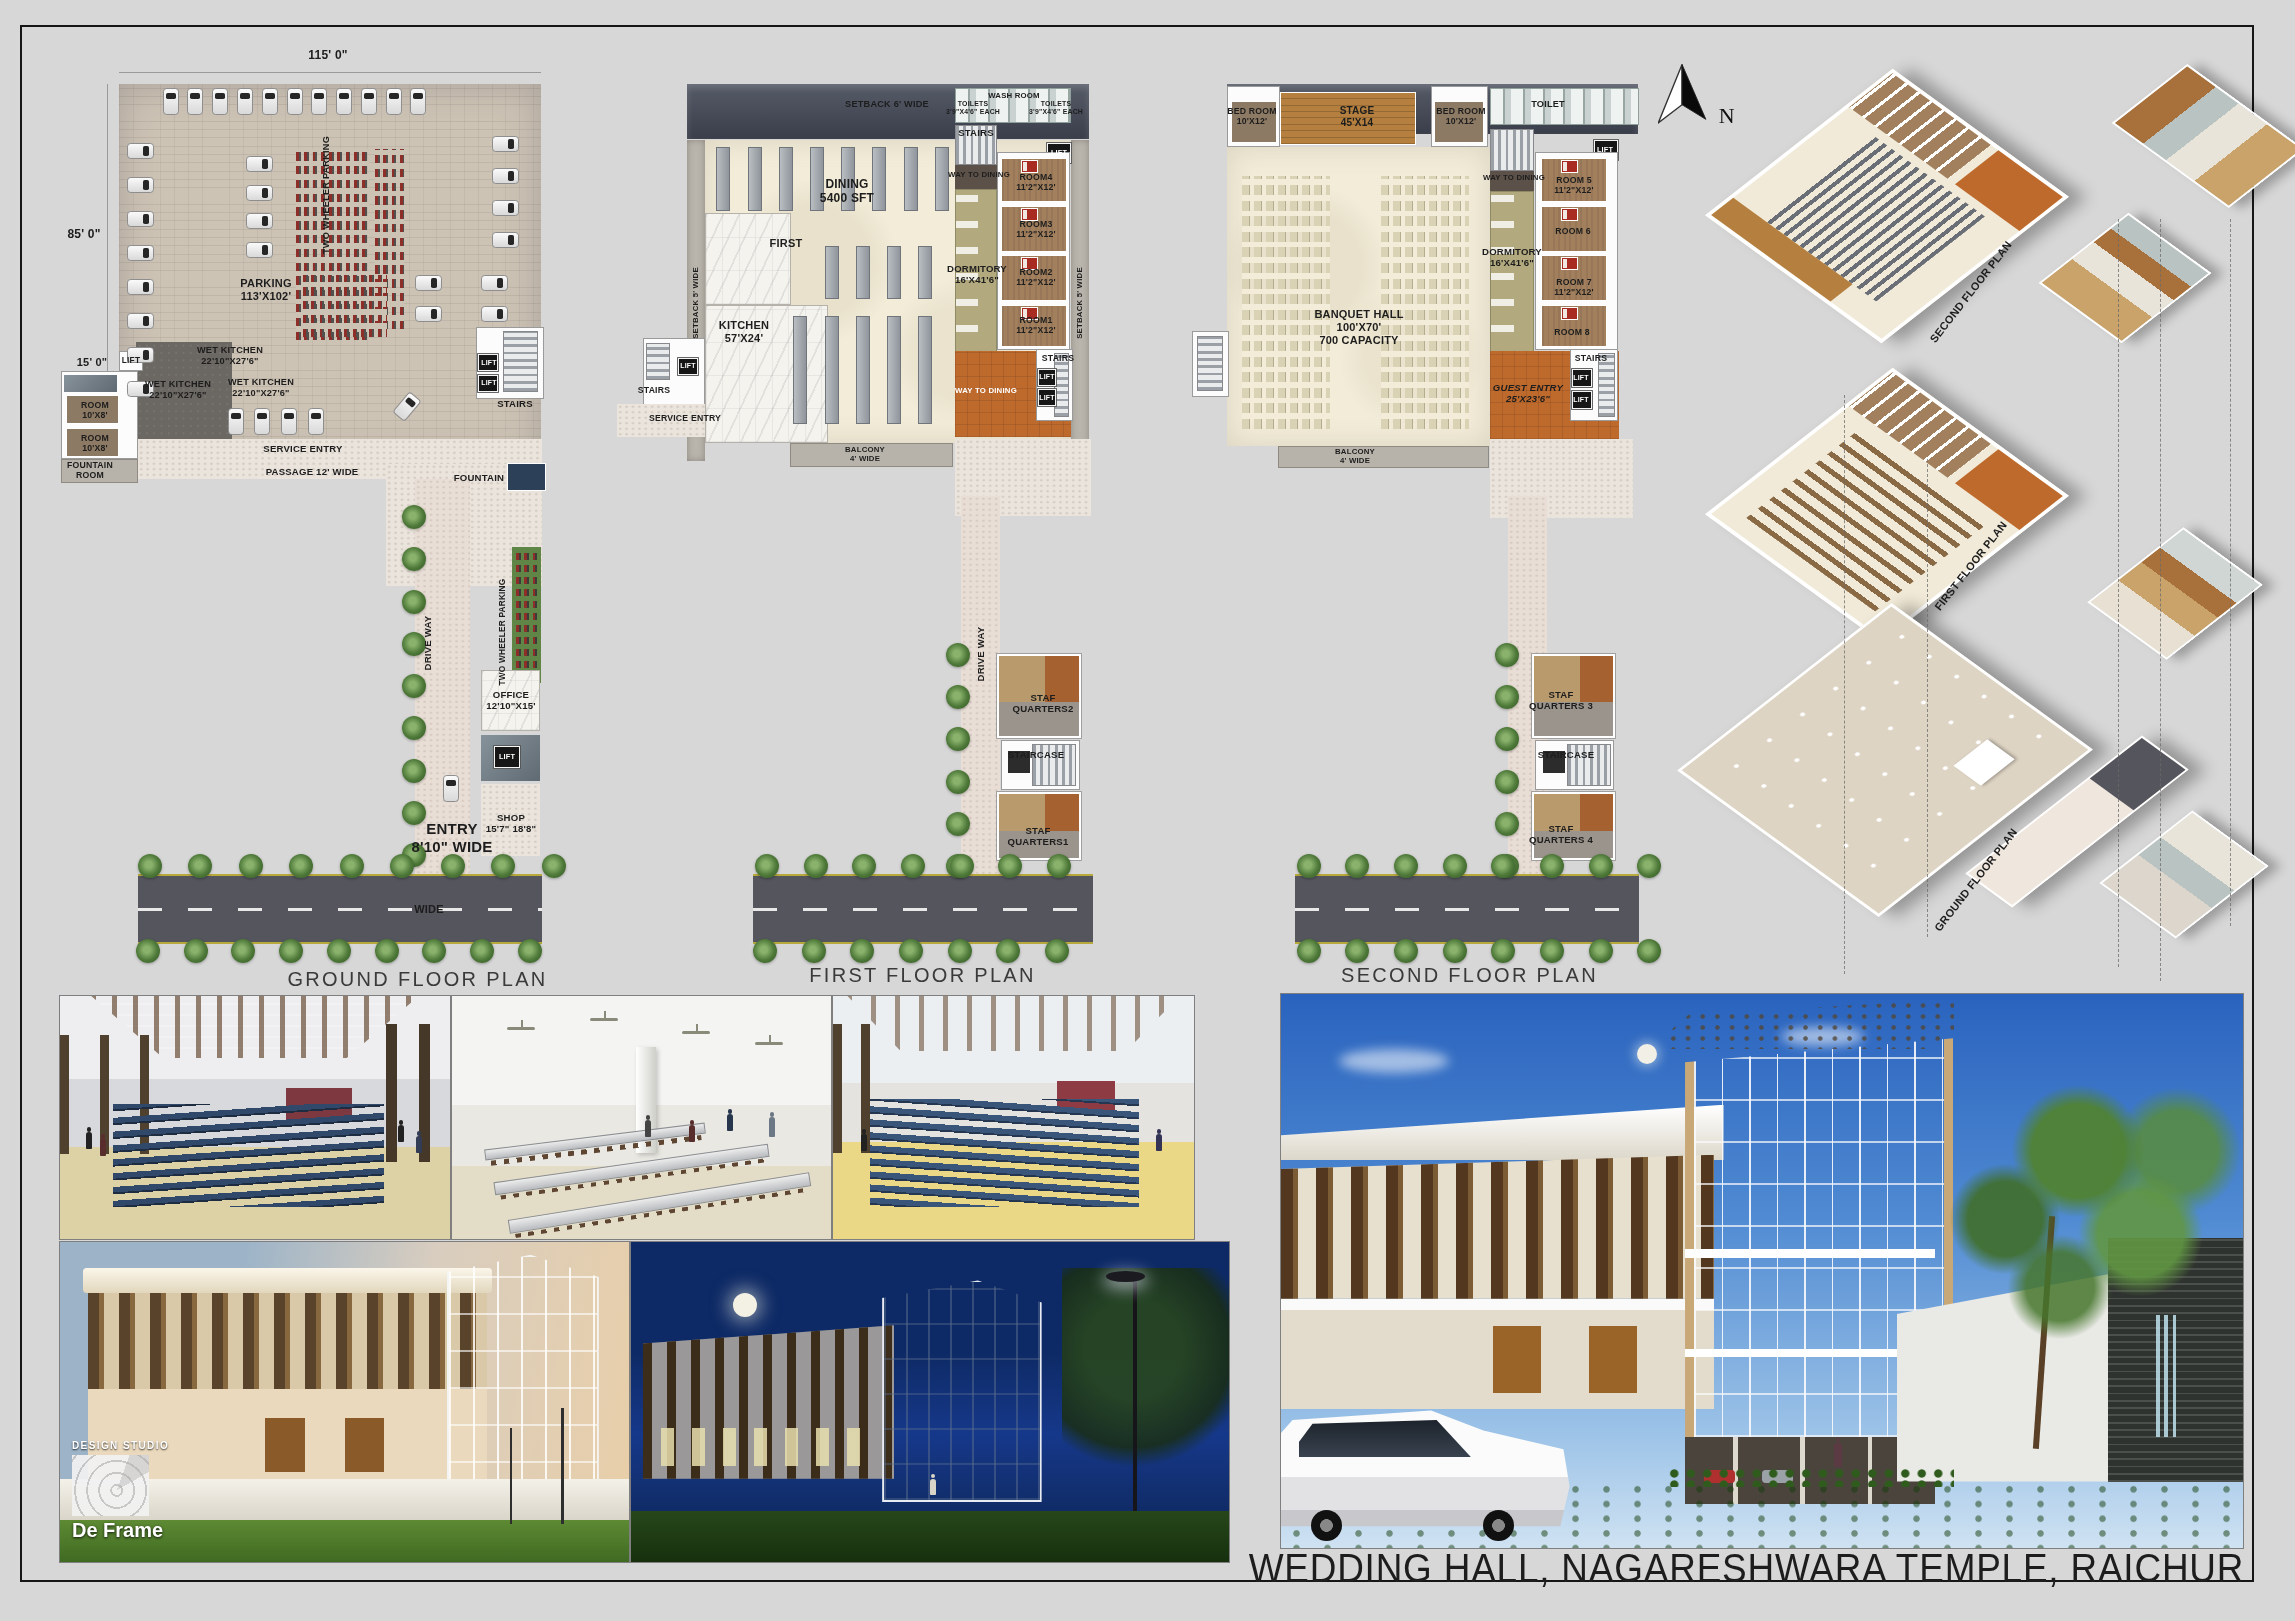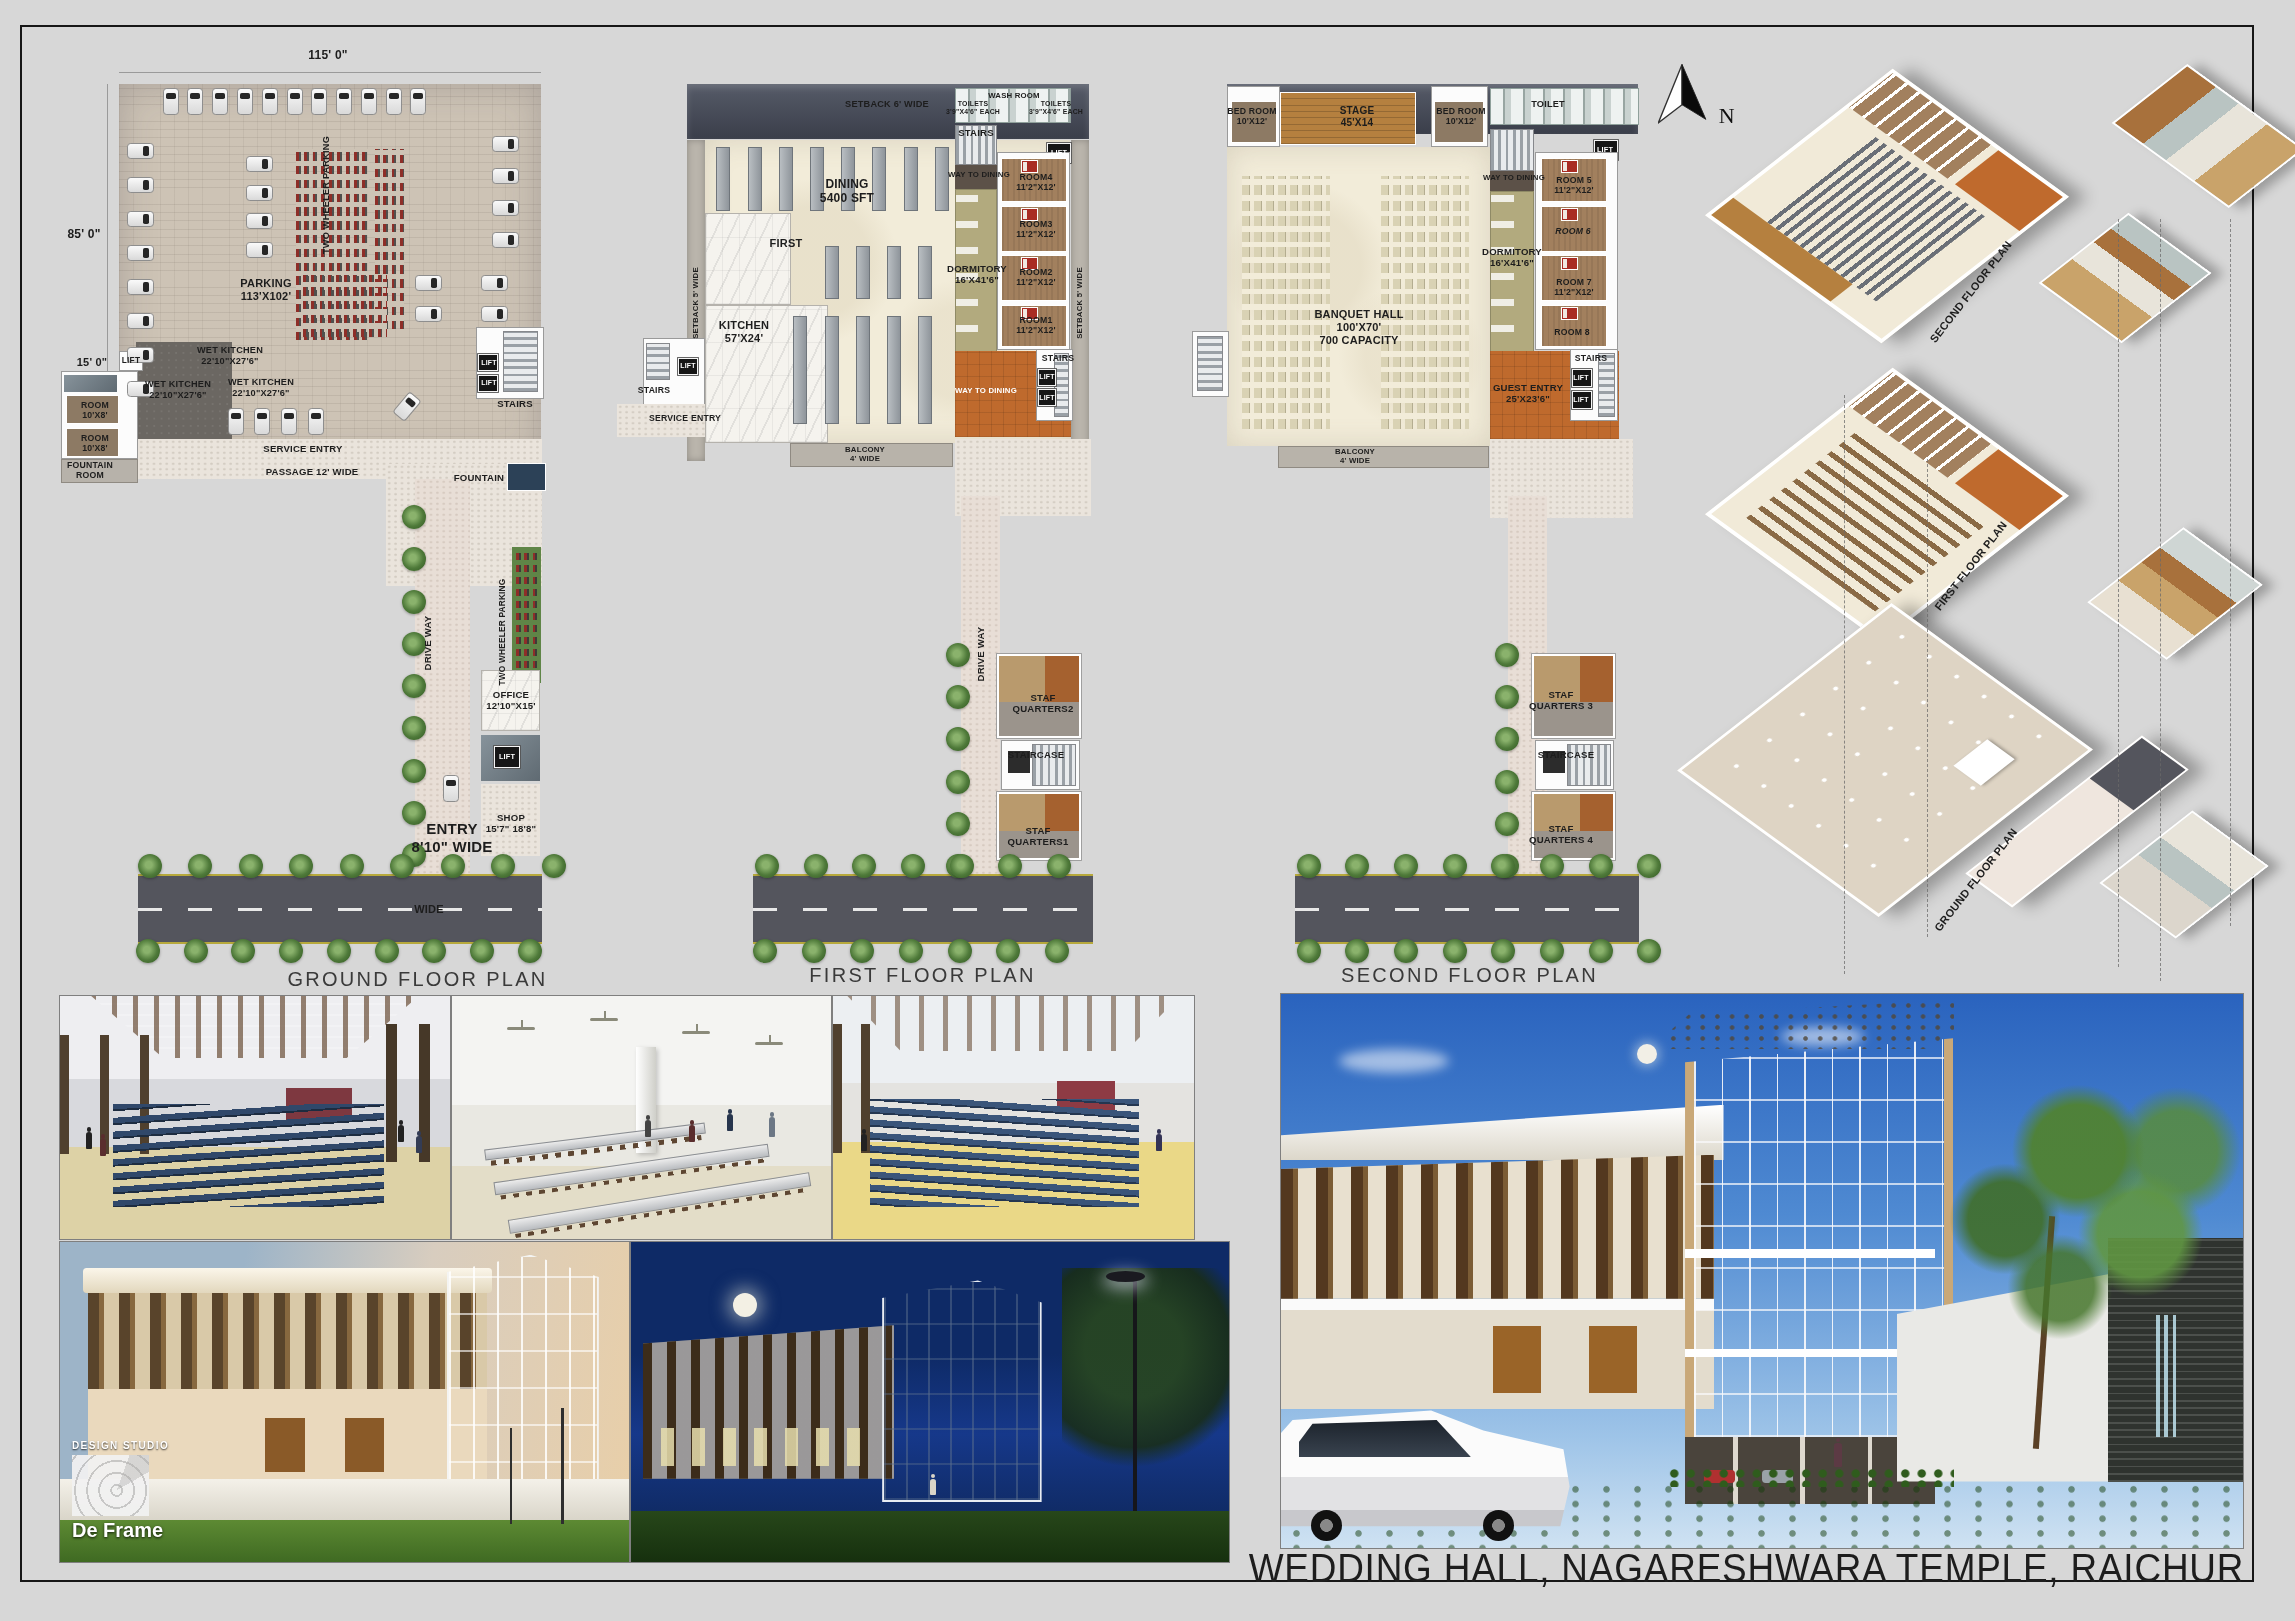--- a/index.html
+++ b/index.html
@@ -540,33 +540,33 @@
 10'X12'</div>
       <div class="plabel" style="left: 1357px; top: 117px; font-size: 10px; transform: translate(-50%, -50%);">STAGE
 45'X14</div>
       <div class="plabel" style="left: 1461px; top: 116px; font-size: 8.7px; transform: translate(-50%, -50%);">BED ROOM
 10'X12'</div>
       <div class="plabel" style="left: 1548px; top: 104px; font-size: 9.2px; transform: translate(-50%, -50%);">TOILET</div>
       <div class="plabel" style="left: 1605px; top: 150px; font-size: 7.3px; color: rgb(255, 255, 255); transform: translate(-50%, -50%);">LIFT</div>
       <div class="plabel" style="left: 1514px; top: 178px; font-size: 7.8px; transform: translate(-50%, -50%);">WAY TO DINING</div>
       <div class="plabel" style="left: 1574px; top: 185px; font-size: 8.7px; transform: translate(-50%, -50%);">ROOM 5
 11'2"X12'</div>
-      <div class="plabel" style="left: 1573px; top: 231px; font-size: 8.7px; transform: translate(-50%, -50%); font-style: italic;">ROOM 6</div>
+      <div class="plabel" style="left: 1573px; top: 231px; font-size: 8.7px; transform: translate(-50%, -50%);">ROOM 6</div>
       <div class="plabel" style="left: 1512px; top: 257px; font-size: 9.6px; transform: translate(-50%, -50%);">DORMITORY
 16'X41'6"</div>
       <div class="plabel" style="left: 1574px; top: 287px; font-size: 8.7px; transform: translate(-50%, -50%);">ROOM 7
 11'2"X12'</div>
       <div class="plabel" style="left: 1359px; top: 327px; font-size: 11px; transform: translate(-50%, -50%);">BANQUET HALL
 100'X70'
 700 CAPACITY</div>
       <div class="plabel" style="left: 1572px; top: 332px; font-size: 8.7px; transform: translate(-50%, -50%);">ROOM 8</div>
       <div class="plabel" style="left: 1591px; top: 358px; font-size: 8.7px; transform: translate(-50%, -50%);">STAIRS</div>
       <div class="plabel" style="left: 1581px; top: 378px; font-size: 6.9px; color: rgb(255, 255, 255); transform: translate(-50%, -50%);">LIFT</div>
       <div class="plabel" style="left: 1581px; top: 400px; font-size: 6.9px; color: rgb(255, 255, 255); transform: translate(-50%, -50%);">LIFT</div>
-      <div class="plabel" style="left: 1528px; top: 393px; font-size: 9.6px; transform: translate(-50%, -50%);">GUEST ENTRY
+      <div class="plabel" style="left: 1528px; top: 393px; font-size: 9.6px; transform: translate(-50%, -50%); font-style: italic;">GUEST ENTRY
 25'X23'6"</div>
       <div class="plabel" style="left: 1355px; top: 456px; font-size: 7.8px; transform: translate(-50%, -50%);">BALCONY
 4' WIDE</div>
       <div class="plabel" style="left: 1561px; top: 700px; font-size: 9.6px; transform: translate(-50%, -50%);">STAF
 QUARTERS 3</div>
       <div class="plabel" style="left: 1566px; top: 755px; font-size: 9.6px; transform: translate(-50%, -50%);">STAIRCASE</div>
       <div class="plabel" style="left: 1561px; top: 834px; font-size: 9.6px; transform: translate(-50%, -50%);">STAF
 QUARTERS 4</div>
       <div class="plabel" style="left: 1971px; top: 292px; font-size: 11px; transform: translate(-50%, -50%) rotate(-52deg);">SECOND FLOOR PLAN</div>
       <div class="plabel" style="left: 1971px; top: 566px; font-size: 11px; transform: translate(-50%, -50%) rotate(-52deg);">FIRST FLOOR PLAN</div>

